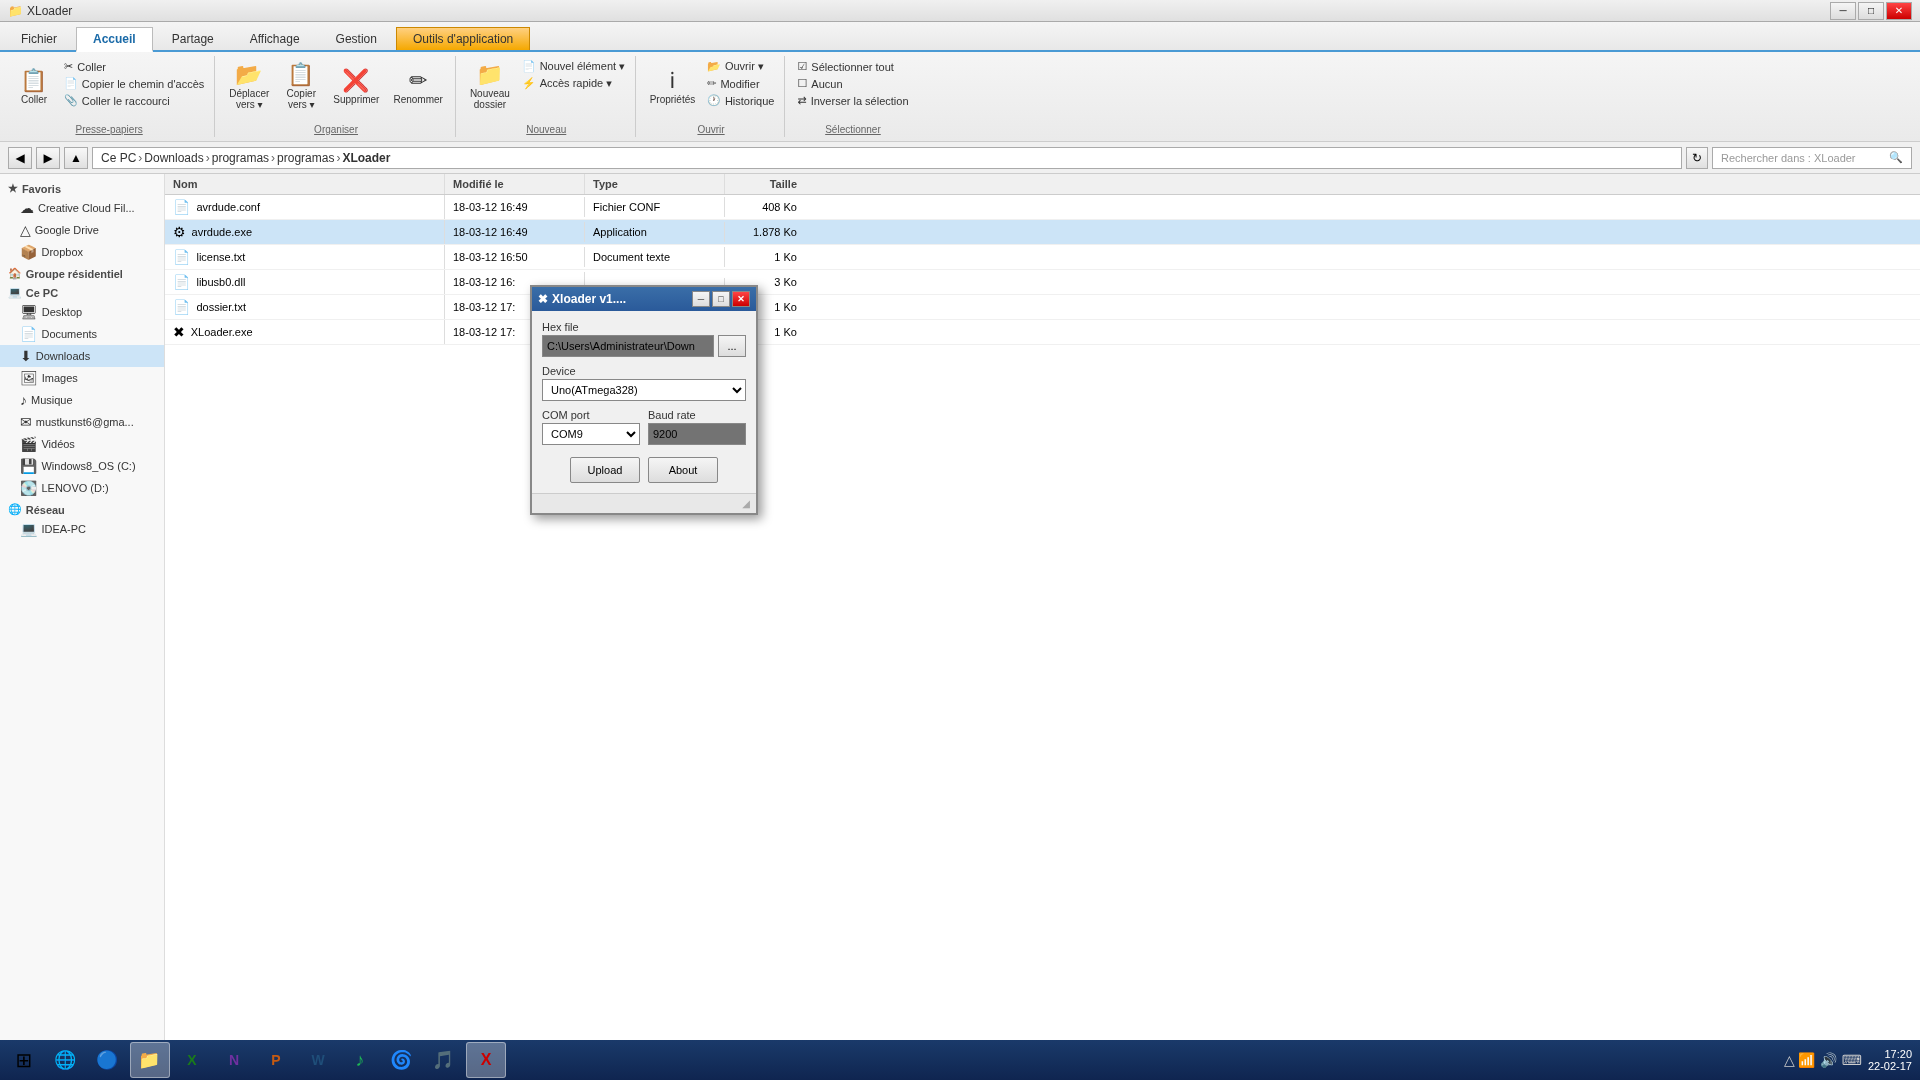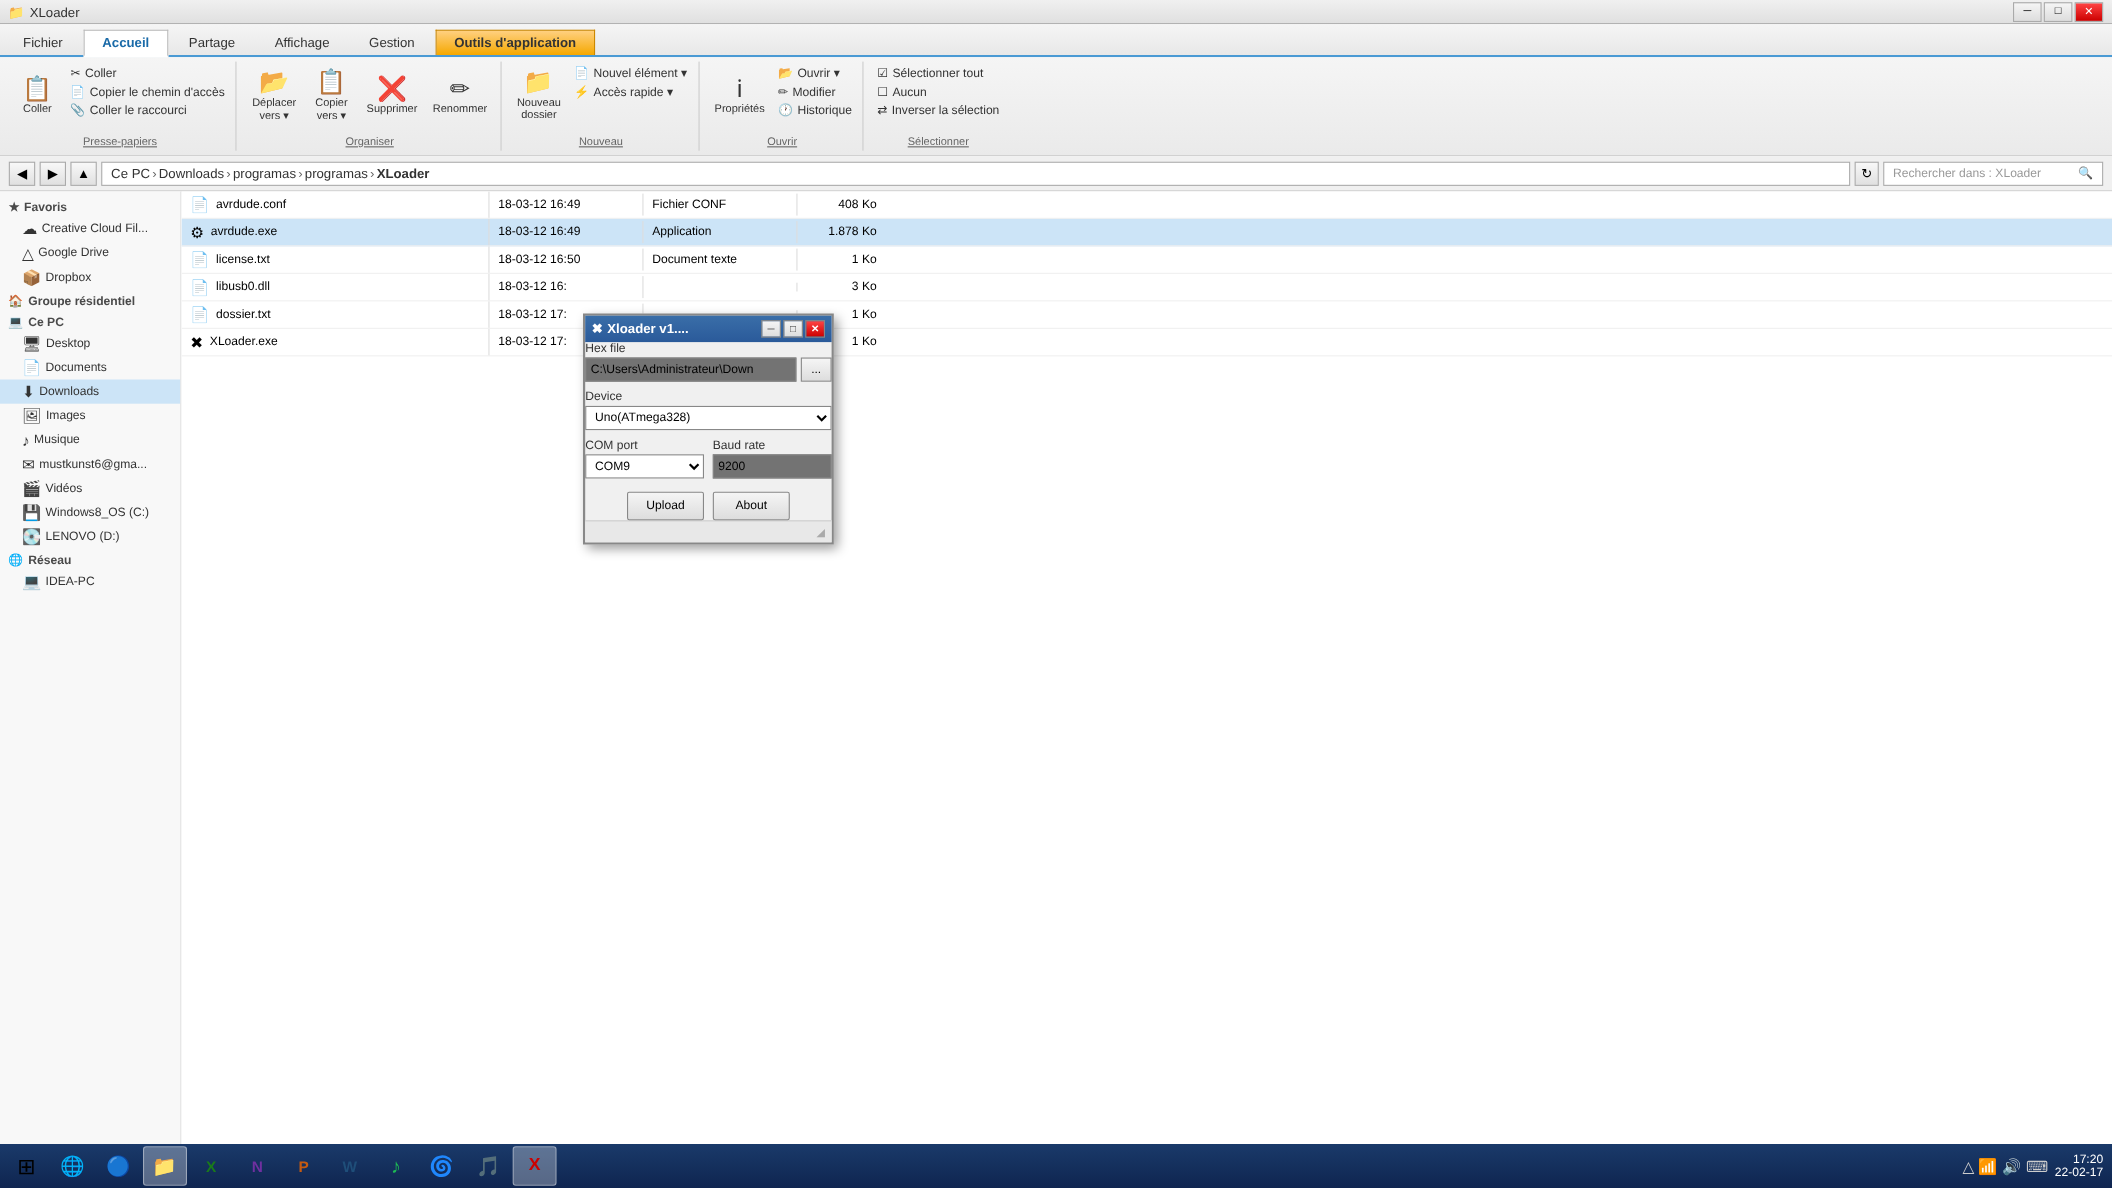--- a/index.html
+++ b/index.html
@@ -72,21 +72,20 @@
       background: #fff;
       border-color: #bbb;
       border-bottom: 2px solid #fff;
       margin-bottom: -2px;
       color: #1a6aa8;
       font-weight: bold;
     }
     .ribbon-tab.highlight {
       background: linear-gradient(to bottom, #ffd080, #f5a800);
       border-color: #cc8800;
-      font-weight: bold;
     }
 
     
     #ribbon {
       height: 90px;
       background: linear-gradient(to bottom, #f5f5f5, #eaeaea);
       border-bottom: 1px solid #ccc;
       display: flex;
       align-items: stretch;
       padding: 4px;
@@ -392,21 +391,21 @@
       border: 1px solid #888;
       display: flex;
       align-items: center;
       justify-content: center;
       font-size: 9px;
       cursor: pointer;
       color: #333;
     }
     .dlg-btn.close { background: linear-gradient(to bottom, #f44, #c00); color: #fff; }
     #xloader-body {
-      padding: 0;
+      padding: 10px;
       display: flex;
       flex-direction: column;
       gap: 8px;
     }
     .field-label {
       font-size: 11px;
       color: #333;
       margin-bottom: 2px;
     }
     .field-row {
@@ -702,20 +701,26 @@
       <span>🌐</span>
       <span>Réseau</span>
     </div>
     <div class="sidebar-item">
       <span class="sidebar-icon">💻</span>
       <span>IDEA-PC</span>
     </div>
   </div>
 
   <div id="file-list">
+    <div id="file-list-header">
+      <div class="col-name">Nom</div>
+      <div class="col-date">Modifié le</div>
+      <div class="col-type">Type</div>
+      <div class="col-size">Taille</div>
+    </div>
 
     <div class="file-row">
       <div class="col-name">
         <span class="file-icon">📄</span>
         <span>avrdude.conf</span>
       </div>
       <div class="col-date">18-03-12 16:49</div>
       <div class="col-type">Fichier CONF</div>
       <div class="col-size">408 Ko</div>
     </div>

